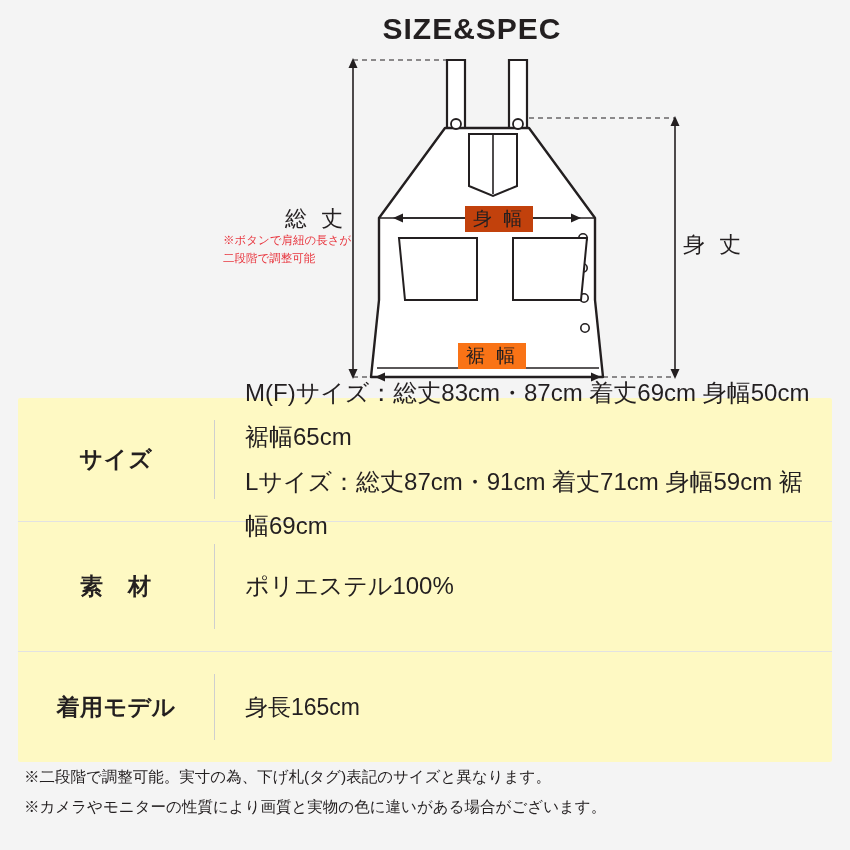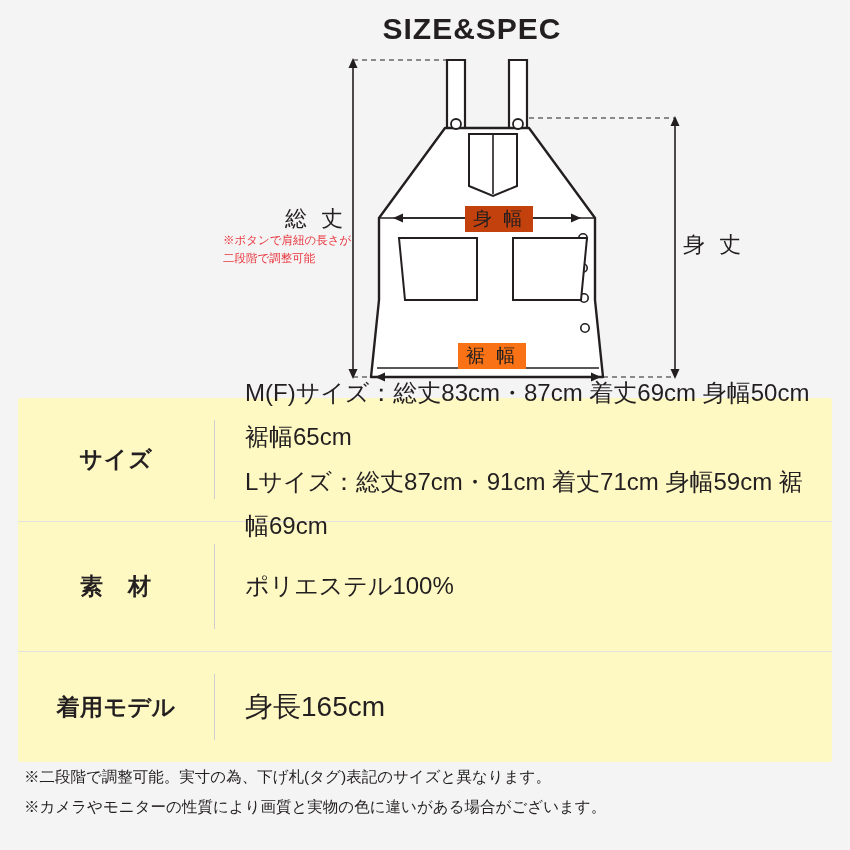--- a/index.html
+++ b/index.html
@@ -89,21 +89,21 @@
   .rbody .line.red {
     color: #e8363f;
     font-size: 13.5px;
     font-weight: bold;
     line-height: 1.7;
     letter-spacing: -0.2px;
   }
   .row.size { height: 124px; }
   .row.material { height: 130px; }
   .row.model { height: 110px; }
-  .row.model .rbody .line { font-size: 28px; }
+  .row.model .rbody .line { font-size: 23px; }
   .row.model .rhead { font-size: 23px; letter-spacing: 0.5px; }
 
   
   .notes {
     position: absolute;
     left: 24px; top: 762px;
     width: 812px;
   }
   .notes .n {
     font-size: 15.5px;

